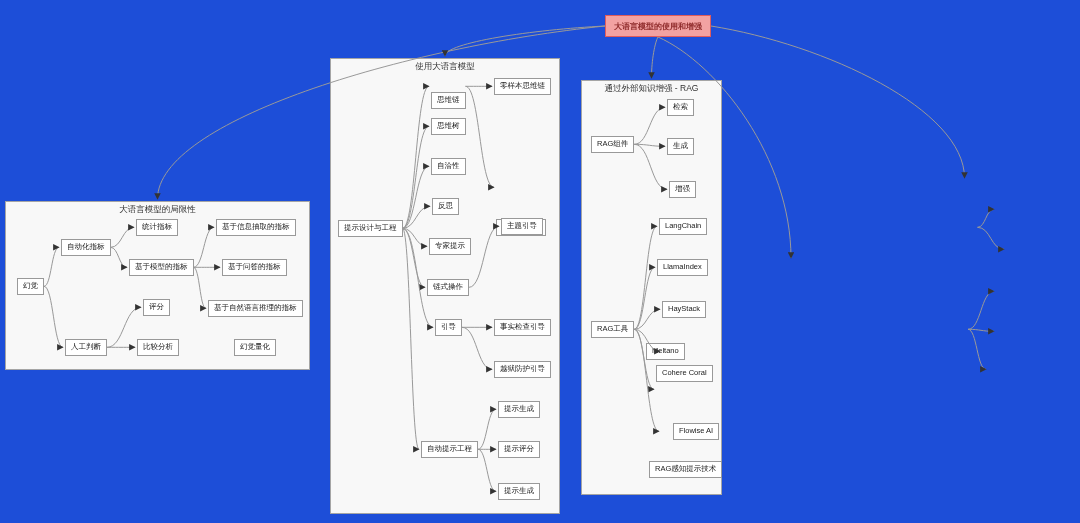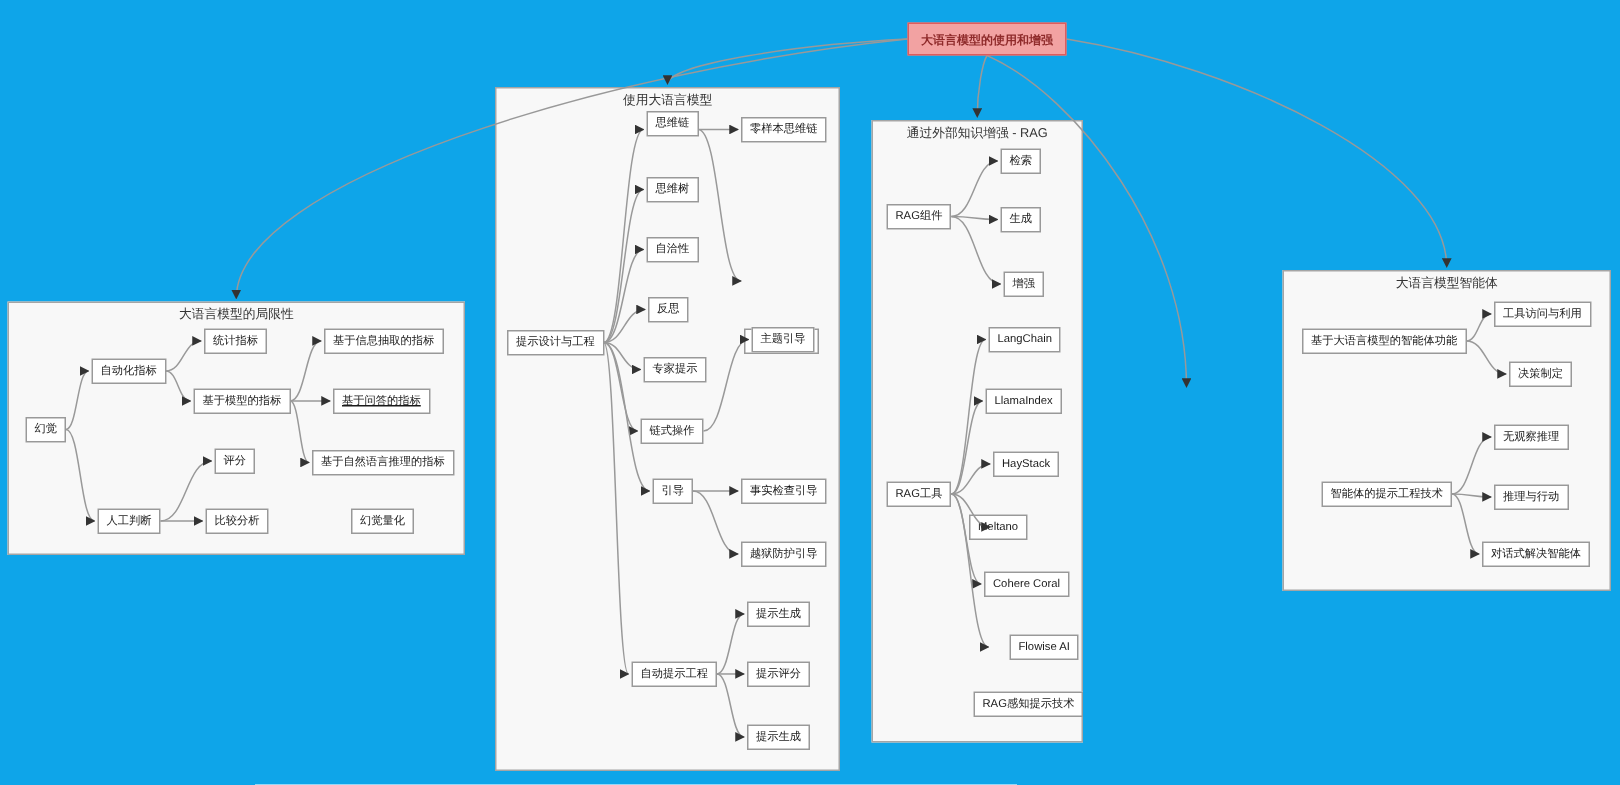--- a/index.html
+++ b/index.html
@@ -1,17 +1,17 @@
 <!DOCTYPE html>
 <html><head>
 <meta charset="utf-8">
 <style>
   html,body{margin:0;padding:0;background:#ffffff;}
   #canvas{
-    position:relative;width:1080px;height:523px;background:#0ea5e9;
+    position:relative;width:1080px;height:523px;background:#1d4ed8;
     font-family:"Liberation Sans","DejaVu Sans",sans-serif;overflow:hidden;
   }
   #edges{position:absolute;left:0;top:0;z-index:1;}
   .group{
     position:absolute;background:#f8f8f8;border:1px solid #a5a5a5;z-index:0;
   }
   .gtitle{
     position:absolute;left:0;right:0;top:2px;text-align:center;
     font-size:8.5px;color:#333333;z-index:2;white-space:nowrap;
   }
@@ -85,32 +85,32 @@
 
   <div class="root" id="root-node" style="left:605px;top:15px;">大语言模型的使用和增强</div>
 
   <div class="group" style="left:5px;top:201px;width:303px;height:167px;">
     <div class="gtitle">大语言模型的局限性</div>
     <div class="node" style="left:11px;top:76px;">幻觉</div>
     <div class="node" style="left:55px;top:37px;">自动化指标</div>
     <div class="node" style="left:130px;top:17px;">统计指标</div>
     <div class="node" style="left:123px;top:57px;">基于模型的指标</div>
     <div class="node" style="left:210px;top:17px;">基于信息抽取的指标</div>
-    <div class="node" style="left:216px;top:57px;text-decoration:underline;">基于问答的指标</div>
+    <div class="node" style="left:216px;top:57px;">基于问答的指标</div>
     <div class="node" style="left:202px;top:98px;">基于自然语言推理的指标</div>
     <div class="node" style="left:137px;top:97px;">评分</div>
     <div class="node" style="left:59px;top:137px;">人工判断</div>
     <div class="node" style="left:131px;top:137px;">比较分析</div>
     <div class="node" style="left:228px;top:137px;">幻觉量化</div>
   </div>
 
   <div class="group" style="left:330px;top:58px;width:228px;height:454px;">
     <div class="gtitle">使用大语言模型</div>
     <div class="node" style="left:7px;top:161px;">提示设计与工程</div>
-    <div class="node" style="left:100px;top:15px;">思维链</div>
+    <div class="node" style="left:100px;top:33px;">思维链</div>
     <div class="node" style="left:163px;top:19px;">零样本思维链</div>
     <div class="node" style="left:100px;top:59px;">思维树</div>
     <div class="node" style="left:100px;top:99px;">自洽性</div>
     <div class="node" style="left:165px;top:120px;margin-top:40px;">手动思维链</div>
     <div class="node" style="left:101px;top:139px;">反思</div>
     <div class="node" style="left:98px;top:179px;">专家提示</div>
     <div class="node" style="left:96px;top:220px;">链式操作</div>
     <div class="node" style="left:170px;top:159px;">主题引导</div>
     <div class="node" style="left:104px;top:260px;">引导</div>
     <div class="node" style="left:163px;top:260px;">事实检查引导</div>
@@ -125,30 +125,20 @@
     <div class="gtitle">通过外部知识增强 - RAG</div>
     <div class="node" style="left:9px;top:55px;">RAG组件</div>
     <div class="node" style="left:85px;top:18px;text-align:center;">检索</div>
     <div class="node" style="left:85px;top:57px;">生成</div>
     <div class="node" style="left:87px;top:100px;">增强</div>
     <div class="node" style="left:9px;top:240px;">RAG工具</div>
     <div class="node" style="left:77px;top:137px;">LangChain</div>
     <div class="node" style="left:75px;top:178px;">LlamaIndex</div>
     <div class="node" style="left:80px;top:220px;">HayStack</div>
     <div class="node" style="left:64px;top:262px;text-align:center;">Meltano</div>
-    <div class="node" style="left:74px;top:300px;text-align:right;">Cohere Coral</div>
+    <div class="node" style="left:74px;top:284px;text-align:right;">Cohere Coral</div>
     <div class="node" style="left:79px;top:342px;margin-left:12px;">Flowise AI</div>
     <div class="node" style="left:67px;top:380px;">RAG感知提示技术</div>
   </div>
 
 
-  <div class="group" style="left:855px;top:180px;width:217px;height:212px;">
-    <div class="gtitle">大语言模型智能体</div>
-    <div class="node" style="left:12px;top:38px;">基于大语言模型的智能体功能</div>
-    <div class="node" style="left:140px;top:20px;">工具访问与利用</div>
-    <div class="node" style="left:150px;top:60px;">决策制定</div>
-    <div class="node" style="left:25px;top:140px;">智能体的提示工程技术</div>
-    <div class="node" style="left:140px;top:102px;">无观察推理</div>
-    <div class="node" style="left:140px;top:142px;">推理与行动</div>
-    <div class="node" style="left:132px;top:180px;">对话式解决智能体</div>
-  </div>
 
 </div>
 
 </body></html>

